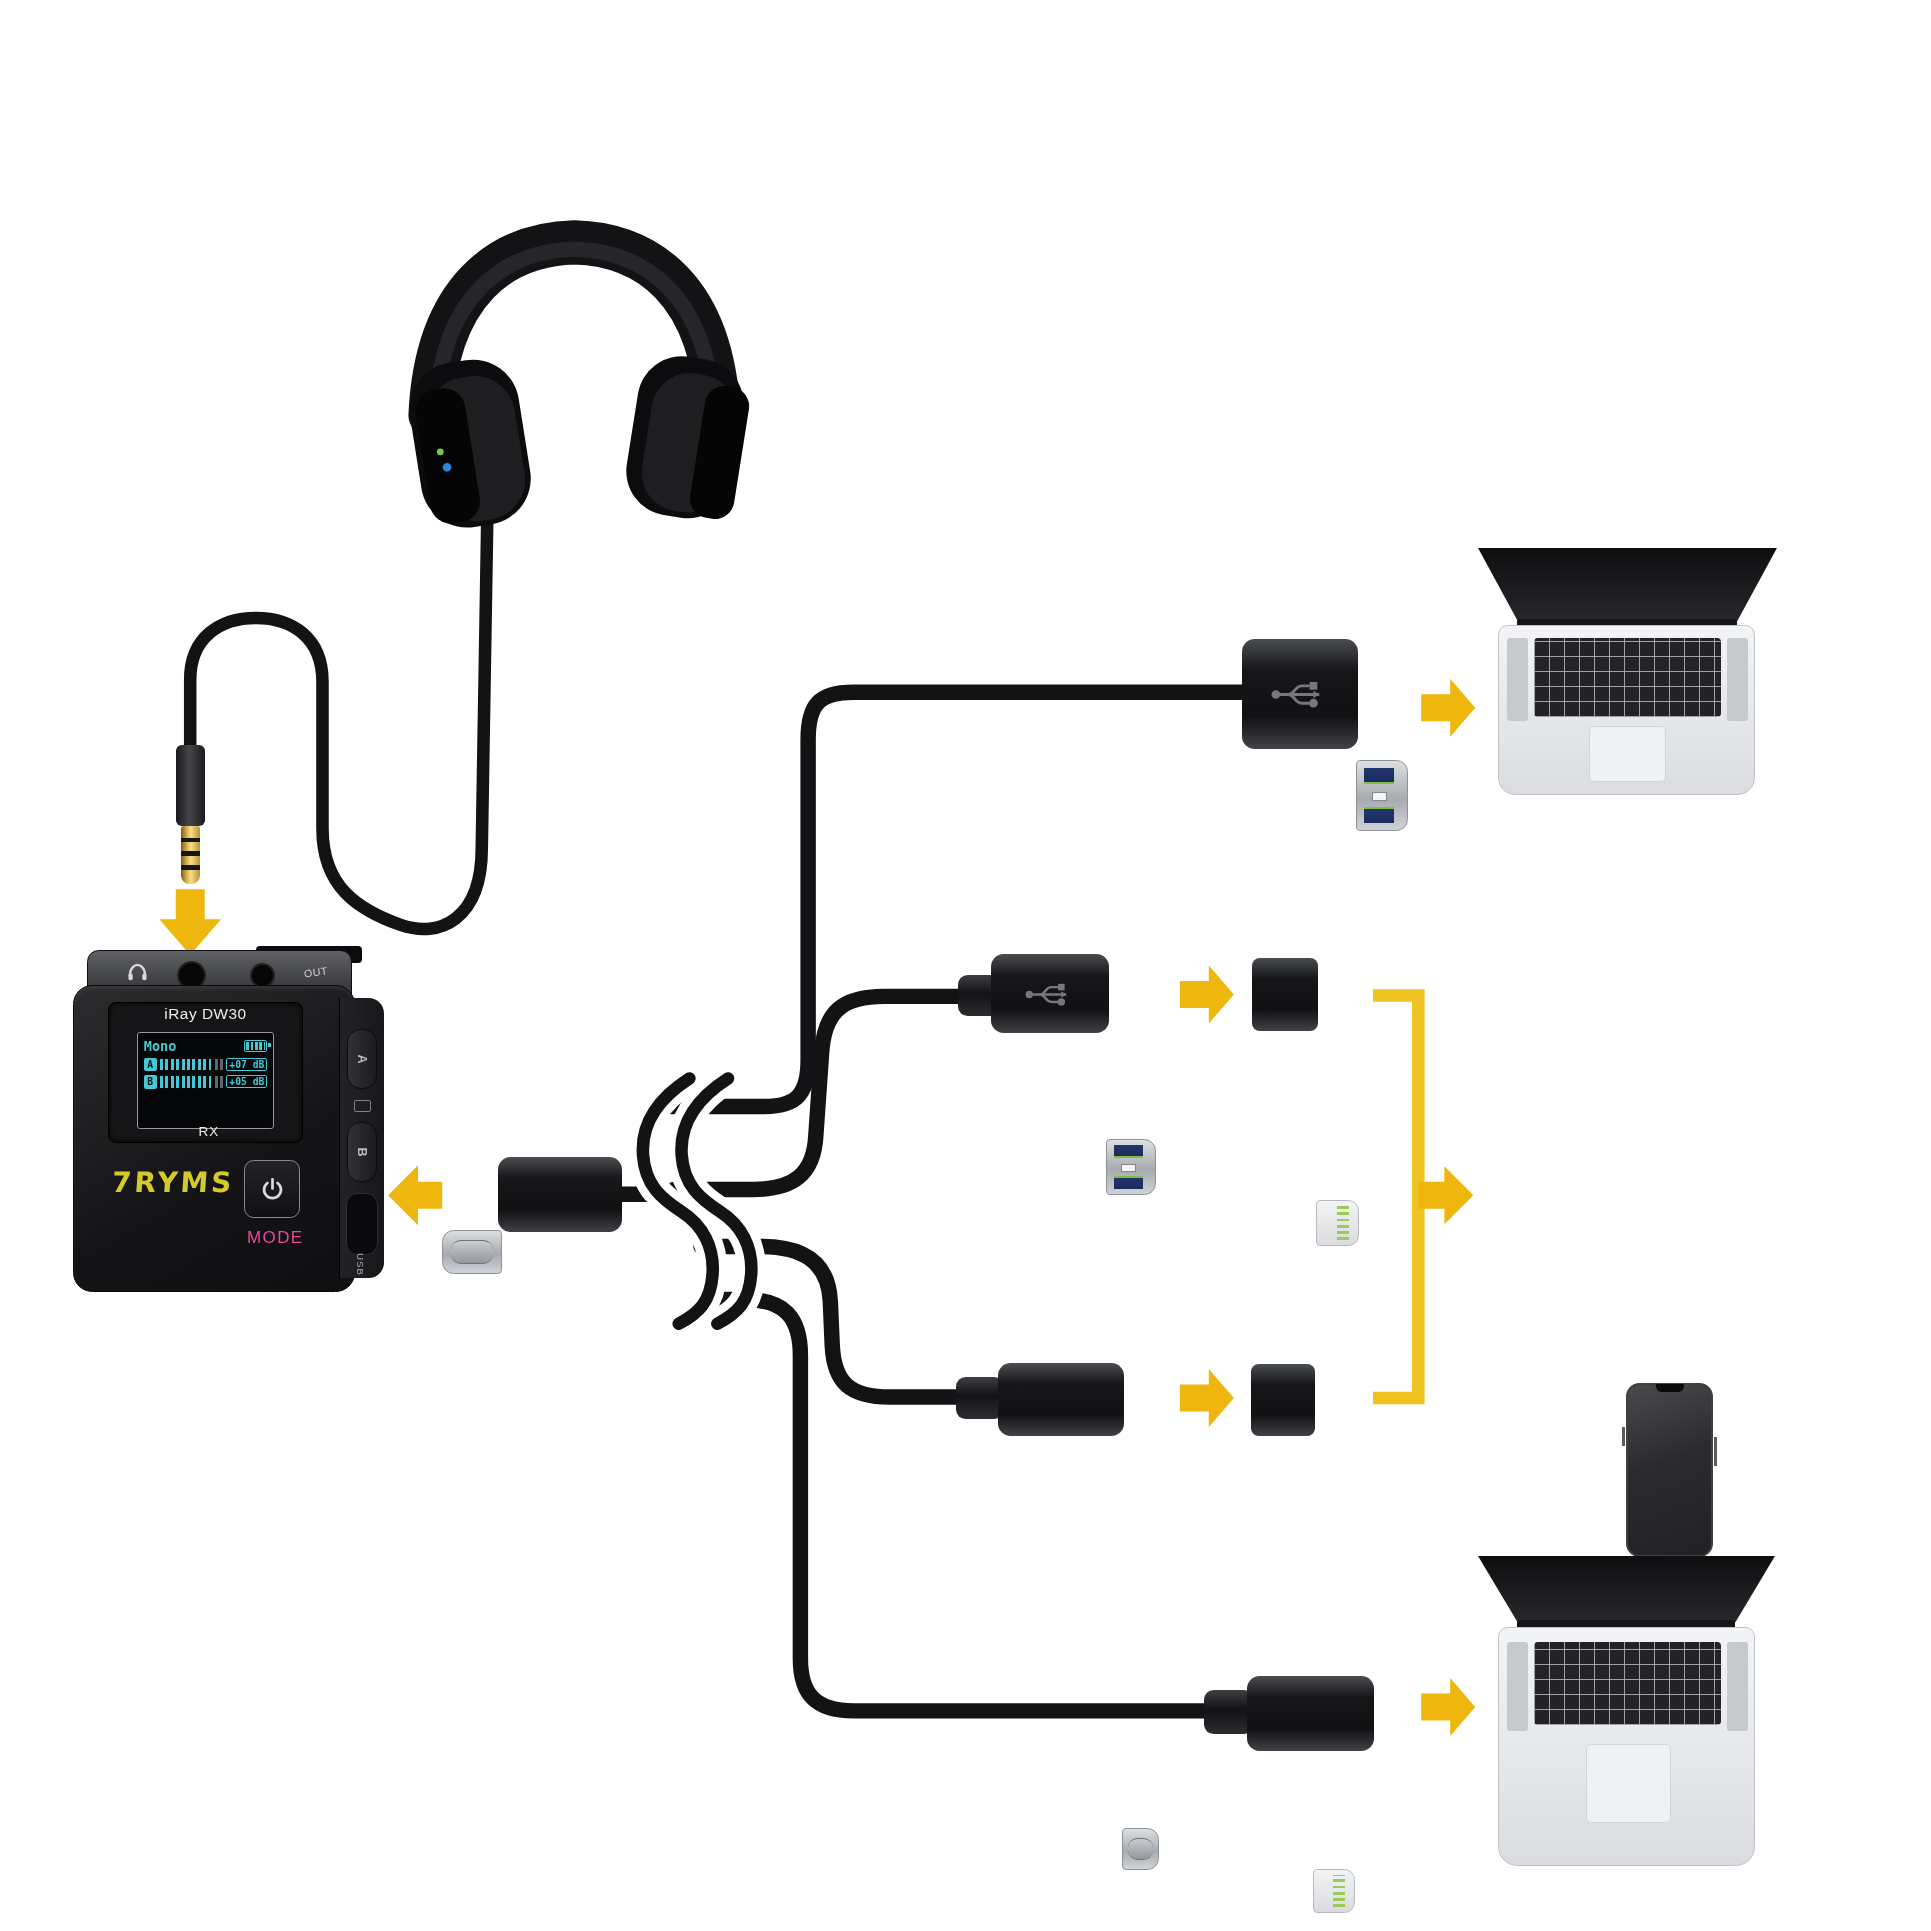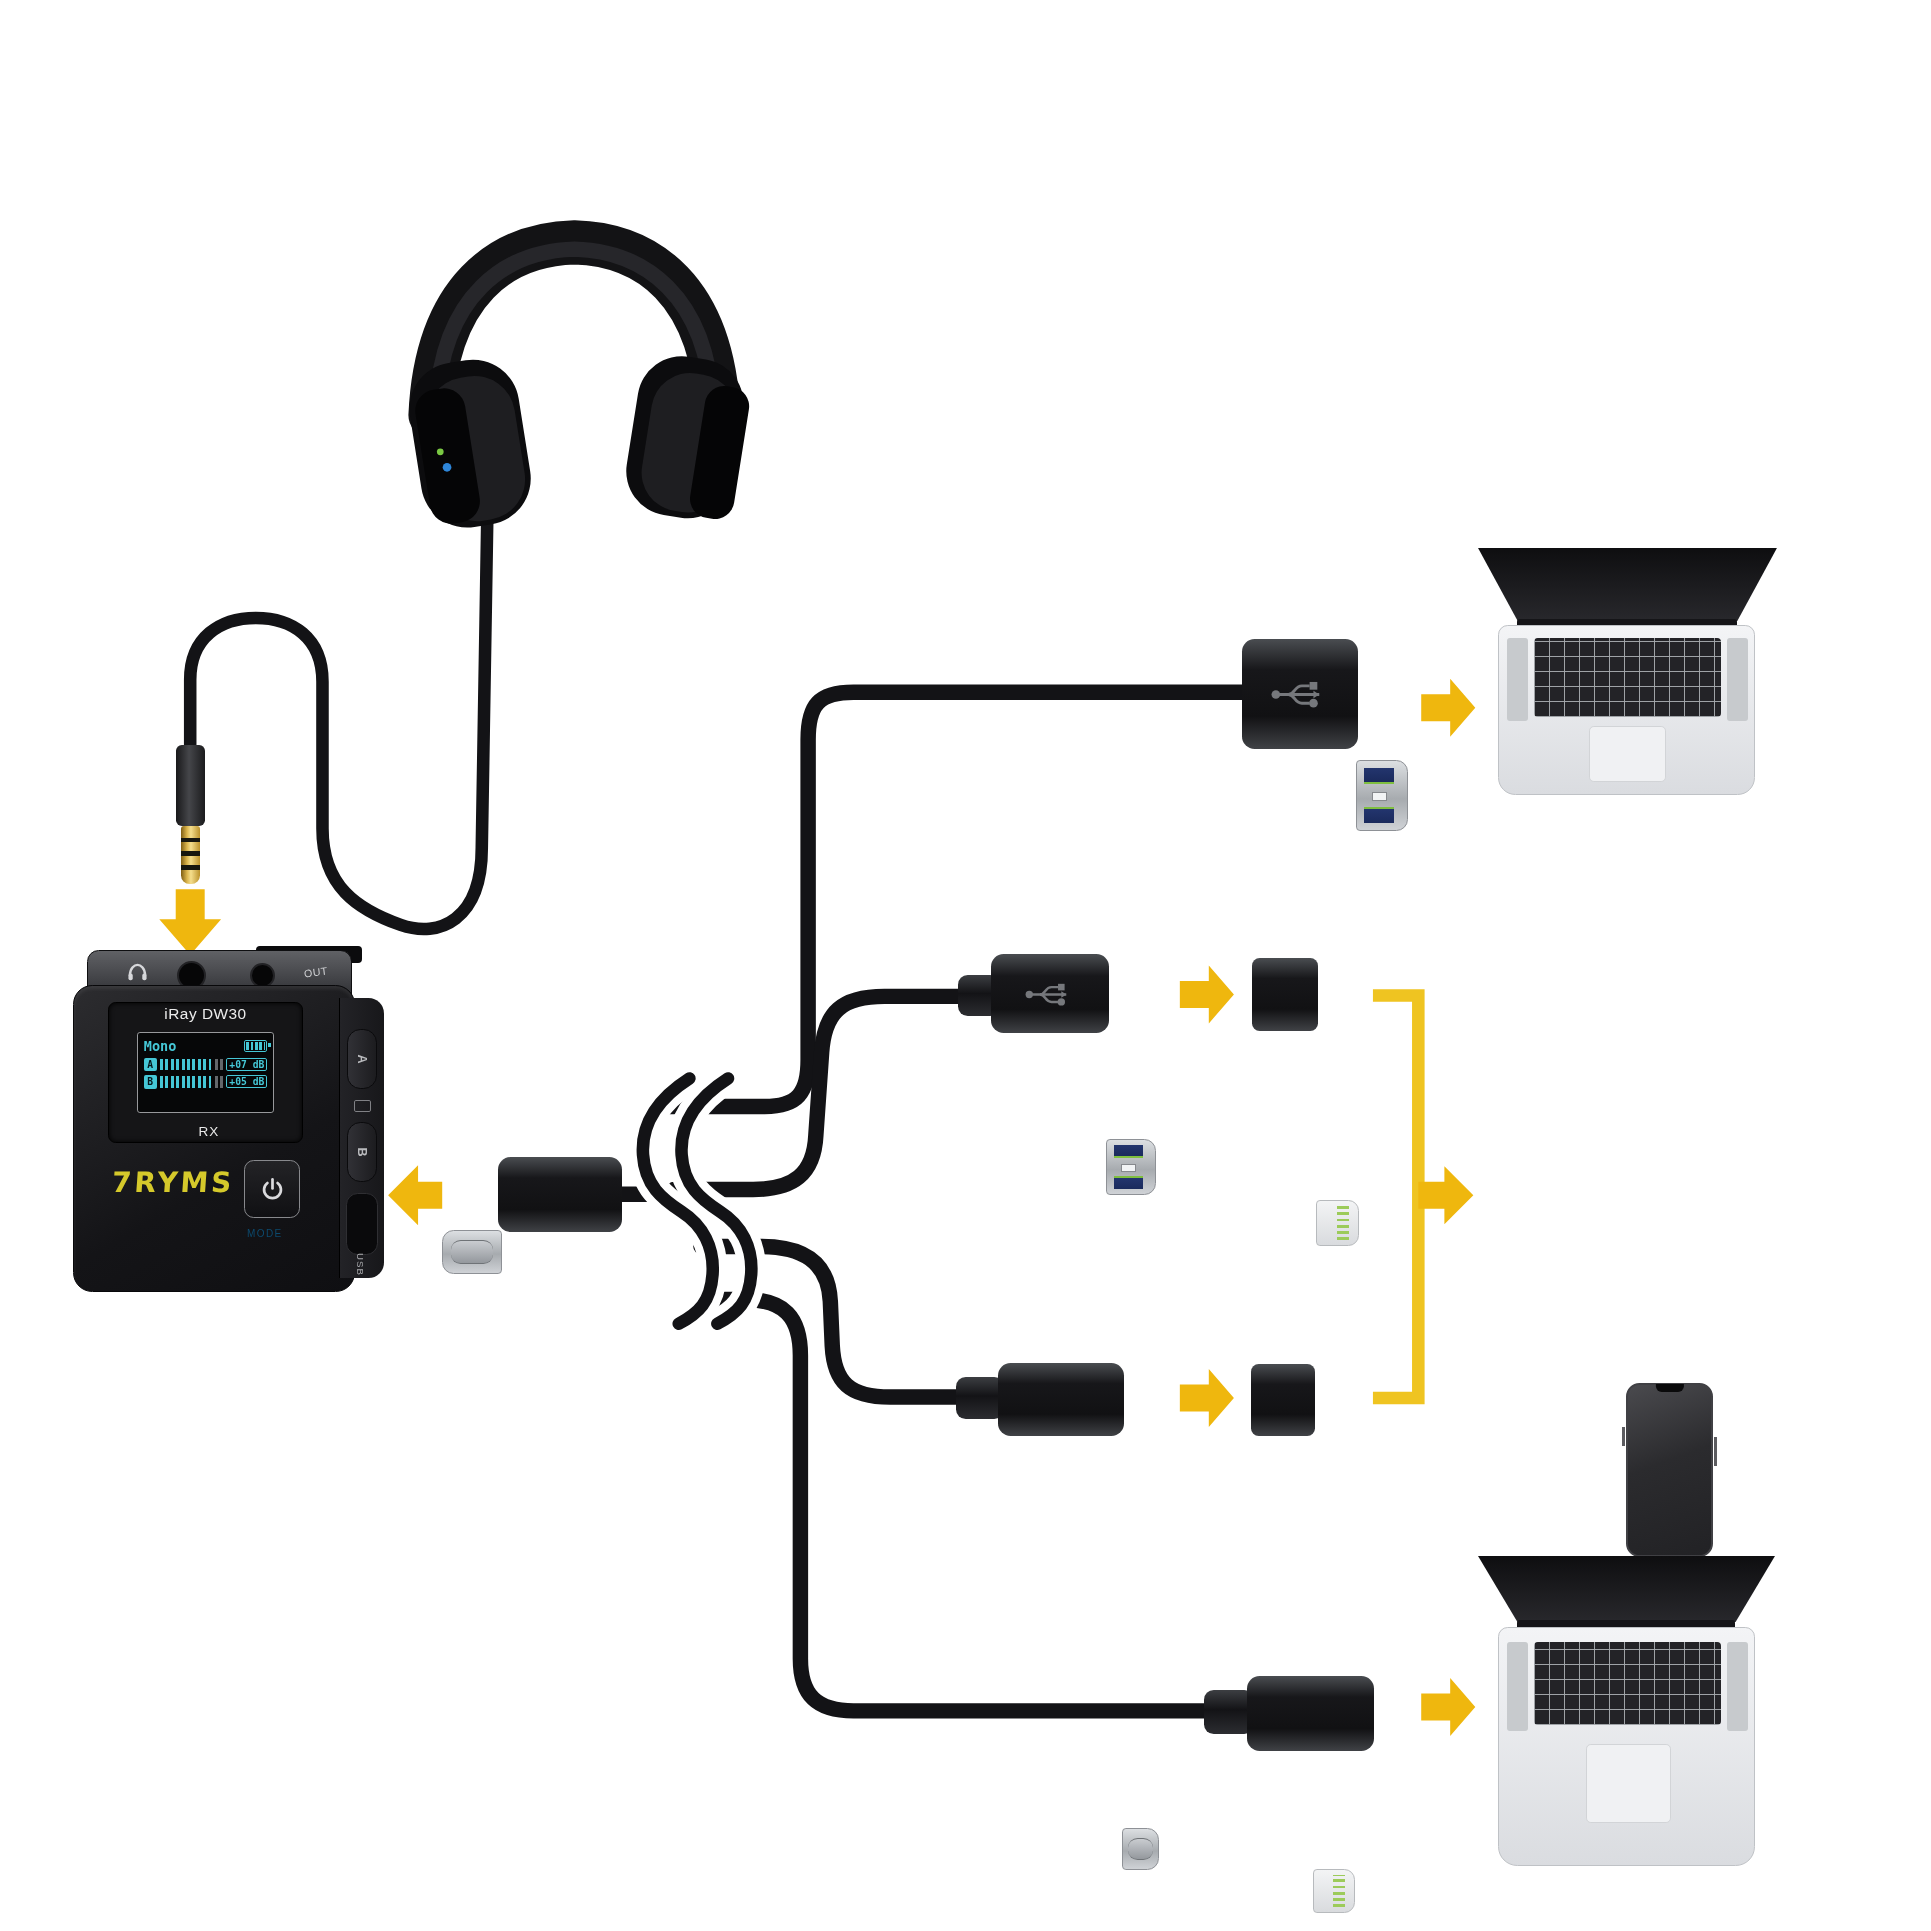--- a/index.html
+++ b/index.html
@@ -27,21 +27,21 @@
   .batt{width:23px;height:11.6px;border:1.9px solid #45c7d6;border-radius:1.9px;position:relative;box-sizing:border-box;}
   .batt:after{content:"";position:absolute;right:-4.8px;top:1.9px;width:2.9px;height:3.9px;background:#45c7d6;}
   .batt .cells{position:absolute;inset:1px;background:repeating-linear-gradient(90deg,#45c7d6 0 2.9px,transparent 2.9px 4.5px);}
   .chip{width:13.5px;height:13.5px;background:#45c7d6;color:#04161a;font-size:9.7px;font-weight:bold;display:flex;align-items:center;justify-content:center;border-radius:1.9px;font-family:"DejaVu Sans Mono",monospace;}
   .lvlbars{width:54px;height:11.6px;background:repeating-linear-gradient(90deg,#45c7d6 0 2.9px,transparent 2.9px 5.4px);}
   .lvltail{width:7.7px;height:11.6px;background:repeating-linear-gradient(90deg,#63676b 0 2.9px,transparent 2.9px 5.4px);}
   .gain{border:1.9px solid #45c7d6;border-radius:1.9px;color:#45c7d6;font-size:9.7px;font-weight:bold;padding:0 1.9px;font-family:"DejaVu Sans Mono",monospace;white-space:nowrap;}
   .rx-rx{color:#e9e9e9;font-size:13.5px;text-align:center;margin-top:6.8px;letter-spacing:1px;}
   .rx-brand{color:#d5c92b;font-size:28px;font-weight:bold;letter-spacing:2.9px;font-family:"DejaVu Sans",sans-serif;transform:skewX(-4deg);}
   .rx-power{background:linear-gradient(180deg,#232326,#101013);border:1.9px solid #88898d;border-radius:9.7px;display:flex;align-items:center;justify-content:center;box-sizing:border-box;}
-  .rx-mode{color:#0c4a6e;font-size:10px;letter-spacing:1.4px;}
+  .rx-mode{color:#ec4899;font-size:17px;letter-spacing:1.4px;}
 
   
   .plug-black{background:linear-gradient(180deg,#4a4d51 0%,#17171a 28%,#111113 70%,#404246 100%);border-radius:12.6px;}
   .boot{background:linear-gradient(180deg,#3c3e42,#131316 45%,#2c2d31);border-radius:9.7px;}
   .metal{background:linear-gradient(180deg,#dcdfe2,#a7abaf 55%,#cfd2d6);border:1px solid #8e9196;box-sizing:border-box;position:relative;}
   .metal.right{border-radius:3.9px 11.6px 11.6px 3.9px;}
   .metal.left{border-radius:11.6px 3.9px 3.9px 11.6px;}
   .usb-tab{position:absolute;left:14%;width:60%;height:20%;background:linear-gradient(180deg,#23356e,#1a2a5c);}
   .usb-tab.t{top:10%;border-bottom:2.9px solid #7fbf3f;}
   .usb-tab.b{bottom:10%;border-top:2.9px solid #7fbf3f;}
@@ -144,21 +144,21 @@
         </div>
       <div class="abs" style="left:13.5px;top:102px;width:15.4px;height:9.7px;border:1.9px solid #808185;border-radius:1.9px;"></div>
       <div class="abs rx-sbtn" style="left:6.8px;top:124px;width:30px;height:60px;">
           <span>B</span>
         </div>
       <div class="abs rx-usbport" style="left:5.8px;top:195px;width:32px;height:62px;"></div>
       <span class="abs rx-usblabel" style="left:8.7px;top:261px;">USB</span>
     </div>
     <div class="abs rx-bezel" style="left:35px;top:56px;width:193px;height:139px;">
       <div class="rx-title">iRay DW30</div>
-      <div class="abs rx-lcd" style="left:28px;top:29px;width:137px;height:81px;">
+      <div class="abs rx-lcd" style="left:28px;top:29px;width:137px;height:97px;">
         <div class="lcd-row" style="margin-top:0;justify-content:space-between;">
           <span class="lcd-mode">Mono</span>
           <span class="batt">
               <span class="cells"></span>
             </span>
         </div>
         <div class="lcd-row">
           <span class="chip">A</span>
           <span class="lvlbars"></span>
             <span class="lvltail"></span>

